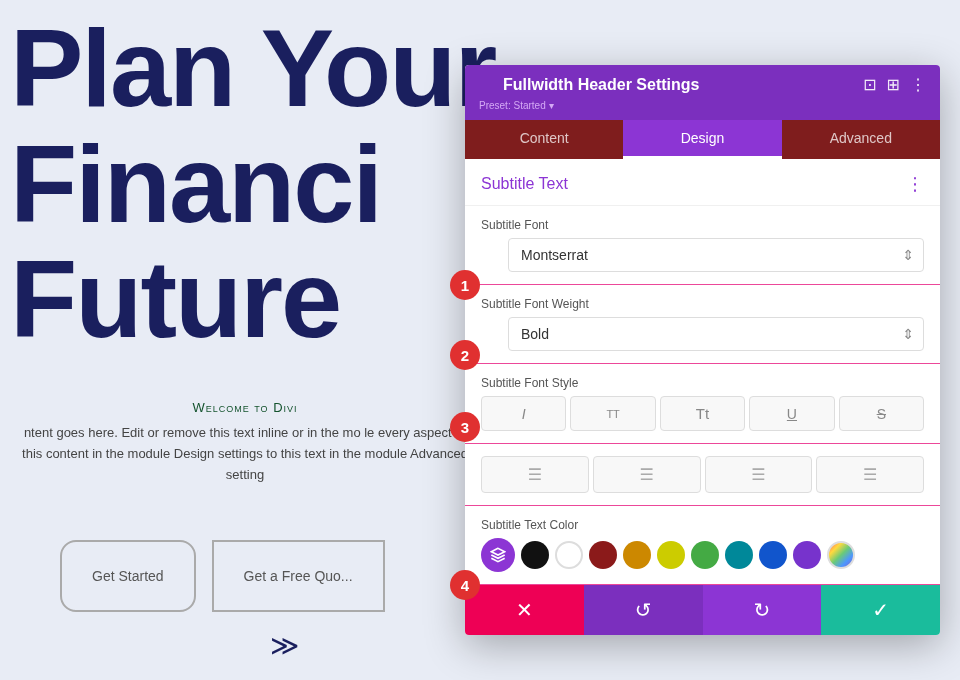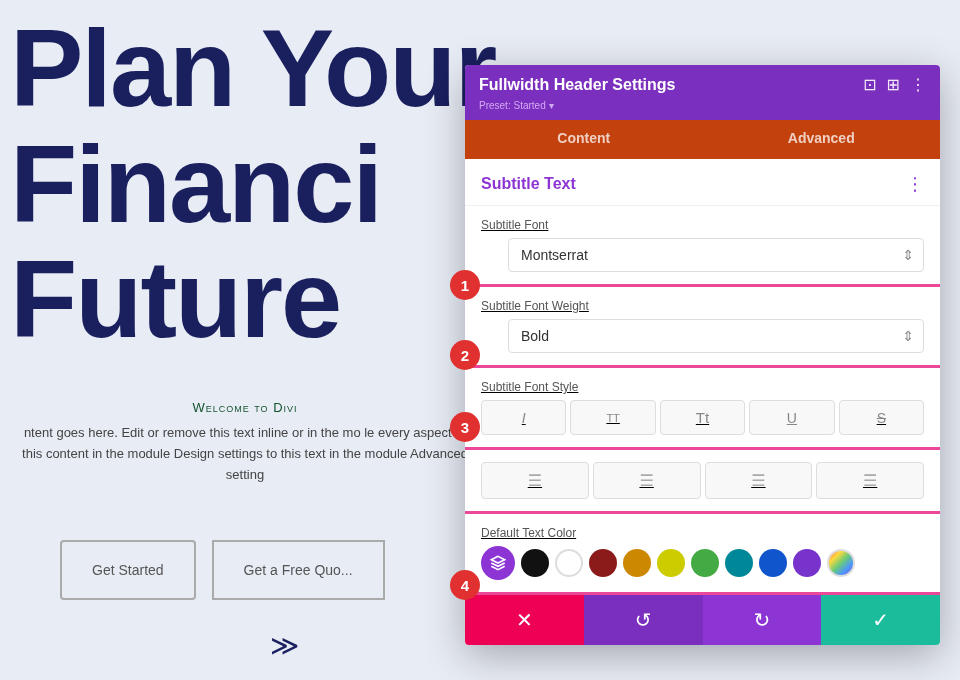--- a/index.html
+++ b/index.html
@@ -51,23 +51,23 @@
     }
 
     .buttons-row {
       position: absolute;
       top: 540px;
       left: 60px;
       display: flex;
       gap: 16px;
     }
     .btn-ghost {
-      padding: 20px 30px;
+      padding: 26px 30px;
       border: 2px solid #aaa;
-      border-radius: 4px;
+      border-radius: 16px;
       background: transparent;
       color: #555;
       font-size: 14px;
       cursor: pointer;
     }
     .btn-outline {
       padding: 12px 30px;
       border: 2px solid #aaa;
       border-radius: 0;
       background: transparent;
@@ -106,20 +106,21 @@
     .panel-header-top {
       display: flex;
       align-items: center;
       justify-content: space-between;
       margin-bottom: 4px;
     }
     .panel-title {
       color: #fff;
       font-size: 16px;
       font-weight: 600;
+      margin-left: 24px;
     }
     .panel-header-icons {
       display: flex;
       gap: 10px;
       align-items: center;
     }
     .panel-header-icon {
       color: #fff;
       font-size: 16px;
       cursor: pointer;
@@ -130,22 +131,21 @@
       font-size: 12px;
       margin-bottom: 8px;
       cursor: pointer;
     }
     .panel-preset span {
       font-size: 10px;
     }
 
     .panel-tabs {
       display: flex;
-      background: #c2410c;
-      font-weight: bold;
+      background: #7f1d1d;
     }
     .panel-tab {
       flex: 1;
       text-align: center;
       padding: 10px;
       color: rgba(255,255,255,0.75);
       font-size: 14px;
       cursor: pointer;
       border-bottom: 3px solid transparent;
     }
@@ -165,32 +165,31 @@
     .section-header {
       display: flex;
       align-items: center;
       justify-content: space-between;
       padding: 14px 16px 10px 16px;
       border-bottom: 1px solid #f0f0f0;
     }
     .section-title {
       color: #8c35d4;
       font-size: 16px;
-      font-weight: 700;
+      font-weight: 400;
     }
     .section-more {
       color: #8c35d4;
       font-size: 18px;
       cursor: pointer;
     }
 
     .field-group {
       padding: 12px 16px;
-      border-bottom: 3px solid #ec4899;
-      text-decoration: underline;
+      border-bottom: 1px solid #ec4899;
     }
     .field-label {
       font-size: 12px;
       color: #555;
       margin-bottom: 6px;
       font-weight: 500;
     }
 
     .select-wrapper {
       position: relative;
@@ -365,20 +364,21 @@
         <span class="panel-header-icon">⋮</span>
       </div>
     </div>
     <div class="panel-preset">
       <span>Preset: Started</span> <span>▾</span>
     </div>
   </div>
 
   <div class="panel-tabs">
     <div class="panel-tab">Content</div>
+    <div class="panel-tab active">Design</div>
     <div class="panel-tab">Advanced</div>
   </div>
 
   <div class="panel-body">
 
     <div class="section-header">
       <span class="section-title">Subtitle Text</span>
       <span class="section-more">⋮</span>
     </div>
 
@@ -422,21 +422,21 @@
     <div class="field-group">
       <div class="align-buttons">
         <button class="align-btn">☰</button>
         <button class="align-btn">☰</button>
         <button class="align-btn">☰</button>
         <button class="align-btn">☰</button>
       </div>
     </div>
 
     <div class="field-group">
-      <div class="field-label">Default Text Color</div>
+      <div class="field-label">Subtitle Text Color</div>
       <div class="color-row">
         <button class="color-picker-btn">
           <svg width="16" height="16" viewBox="0 0 24 24" fill="none" stroke="white" stroke-width="2.5">
             <path d="M12 2L2 7l10 5 10-5-10-5zM2 17l10 5 10-5M2 12l10 5 10-5"></path>
           </svg>
         </button>
         <div class="color-swatch" style="background:#111111;"></div>
         <div class="color-swatch" style="background:#ffffff; border:2px solid #ddd;"></div>
         <div class="color-swatch" style="background:#8B1A1A;"></div>
         <div class="color-swatch" style="background:#CC8800;"></div>

